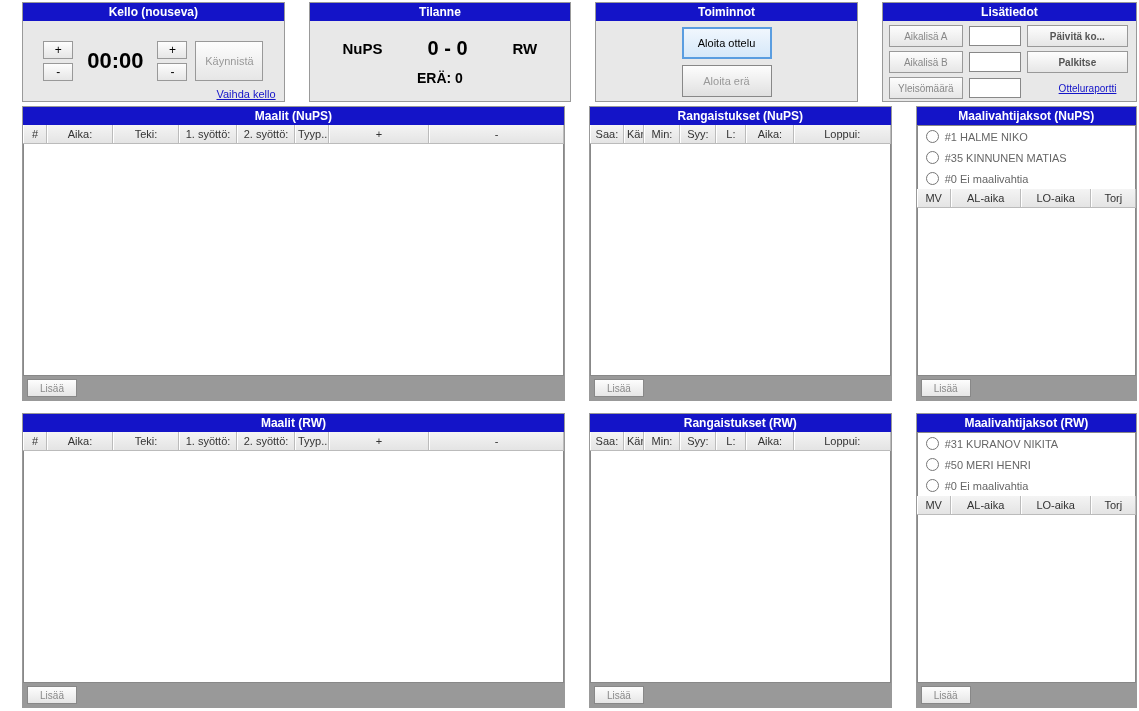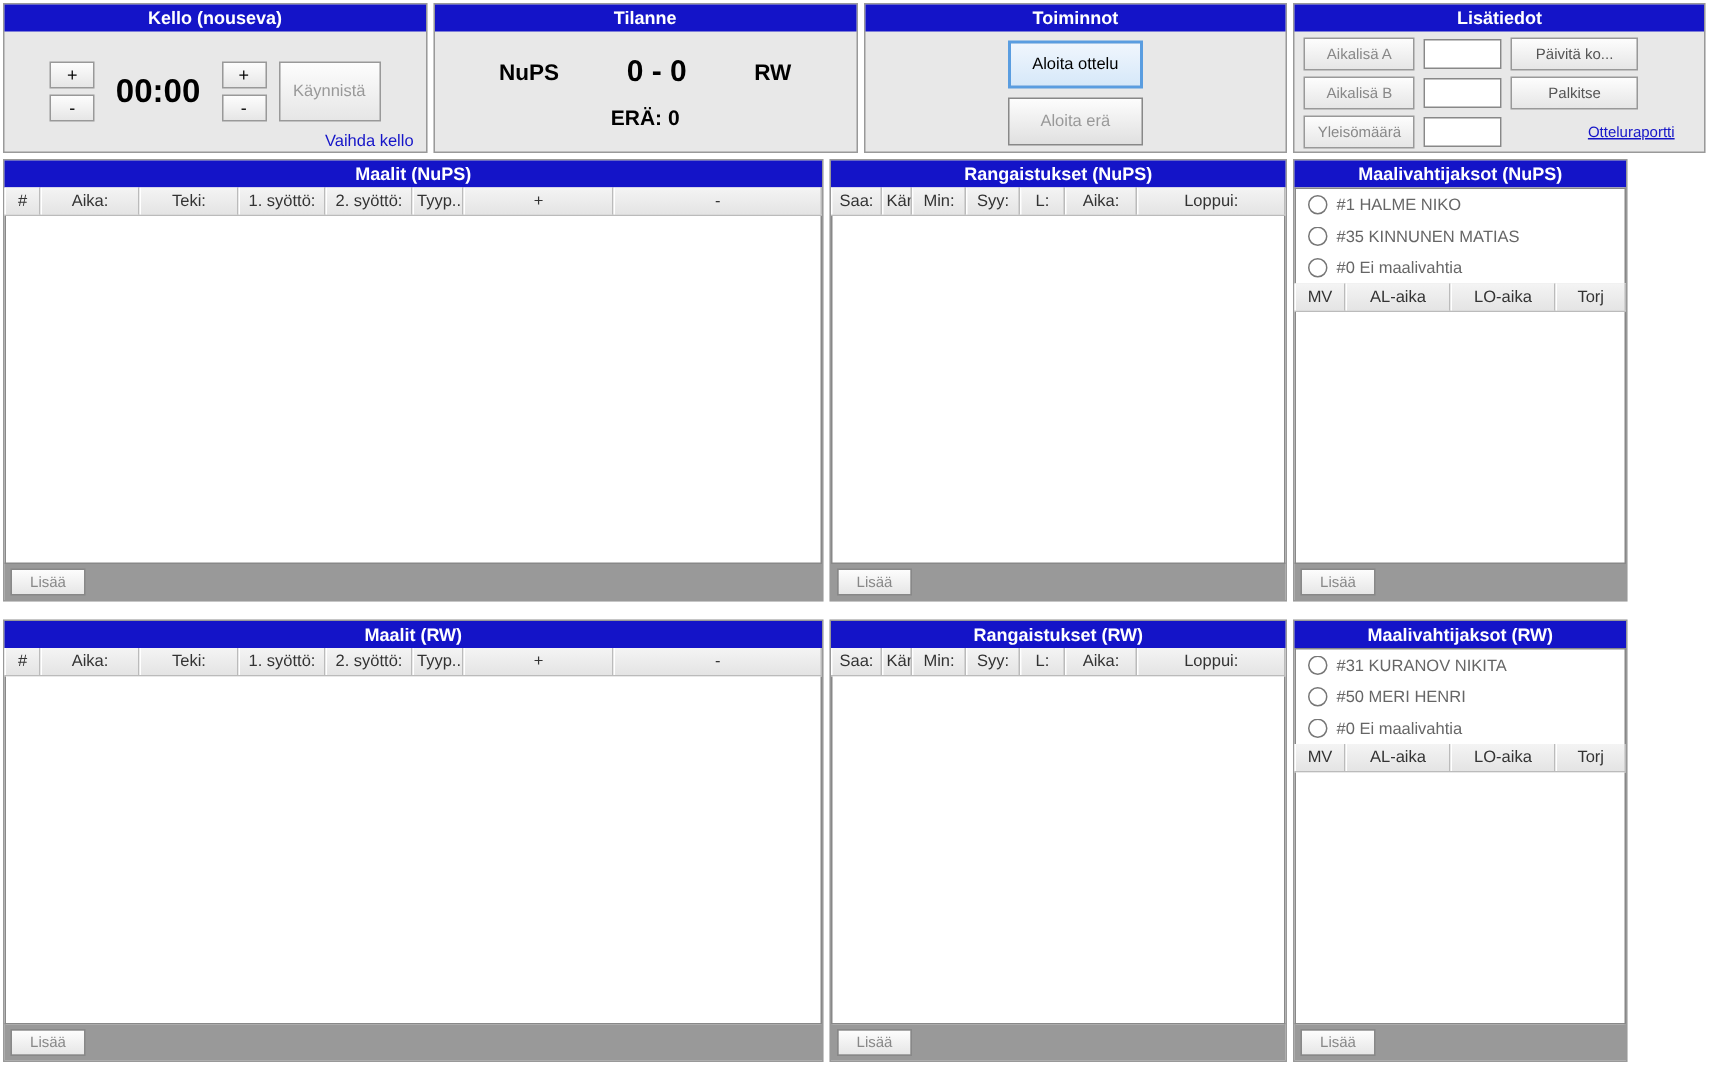--- a/index.html
+++ b/index.html
@@ -13,20 +13,21 @@
 }
 .top-row { display: flex; gap: 4px; padding: 2px; }
 .bottom-grid { display: flex; flex-direction: column; gap: 12px; padding: 2px; }
 .panel-row { display: flex; gap: 4px; }
 
 .panel {
   background: #e8e8e8;
   border: 1px solid #999;
   display: flex;
   flex-direction: column;
+  margin-left: 20px;
 }
 
 .panel-title {
   background: #1414c8;
   color: #fff;
   text-align: center;
   font-weight: bold;
   padding: 2px 0;
   font-size: 12px;
 }
@@ -48,21 +49,21 @@
 }
 .btn-col { display: flex; flex-direction: column; gap: 4px; }
 .clock-time { font-size: 22px; font-weight: bold; margin: 0 6px; text-align: right; }
 .btn-start {
   width: 68px; height: 40px;
   background: linear-gradient(#fdfdfd,#e6e6e6);
   border: 1px solid #999;
   color: #999;
   font-size: 11px;
 }
-.link { color: #1414c8; cursor: pointer; font-size: 11px; }
+.link { color: #1414c8; text-decoration: underline; cursor: pointer; font-size: 11px; }
 .clock-link { position: absolute; bottom: 1px; right: 8px; }
 
 .score-body { flex: 1; display: flex; flex-direction: column; align-items: center; justify-content: center; gap: 10px; }
 .score-line { display: flex; gap: 45px; align-items: center; font-size: 15px; font-weight: bold; }
 .score-val { font-size: 20px; }
 .period-line { font-size: 14px; font-weight: bold; }
 
 .actions-body { flex: 1; display: flex; flex-direction: column; align-items: center; gap: 6px; padding-top: 6px; }
 .btn-action {
   width: 90px; height: 32px;
@@ -84,25 +85,26 @@
   color: #888;
 }
 .info-input {
   width: 52px; height: 20px;
   border: 1px solid #888;
   background: #fff;
   font-size: 11px;
   padding: 0 2px;
 }
 .btn-right {
-  width: 85px; height: 22px;
+  width: 101px; height: 22px;
   background: linear-gradient(#fdfdfd,#e6e6e6);
   border: 1px solid #999;
   font-size: 10px;
   color: #555;
+  font-weight: bold;
 }
 .info-link { color: #1414c8; text-decoration: underline; font-size: 10px; margin-left: auto; width:85px; text-align:center; }
 
 
 .p-goals { width: 547px; height: 295px; }
 .p-pen { width: 305px; height: 295px; }
 .p-goalie { width: 223px; height: 295px; }
 
 .tbl-head {
   display: flex;

